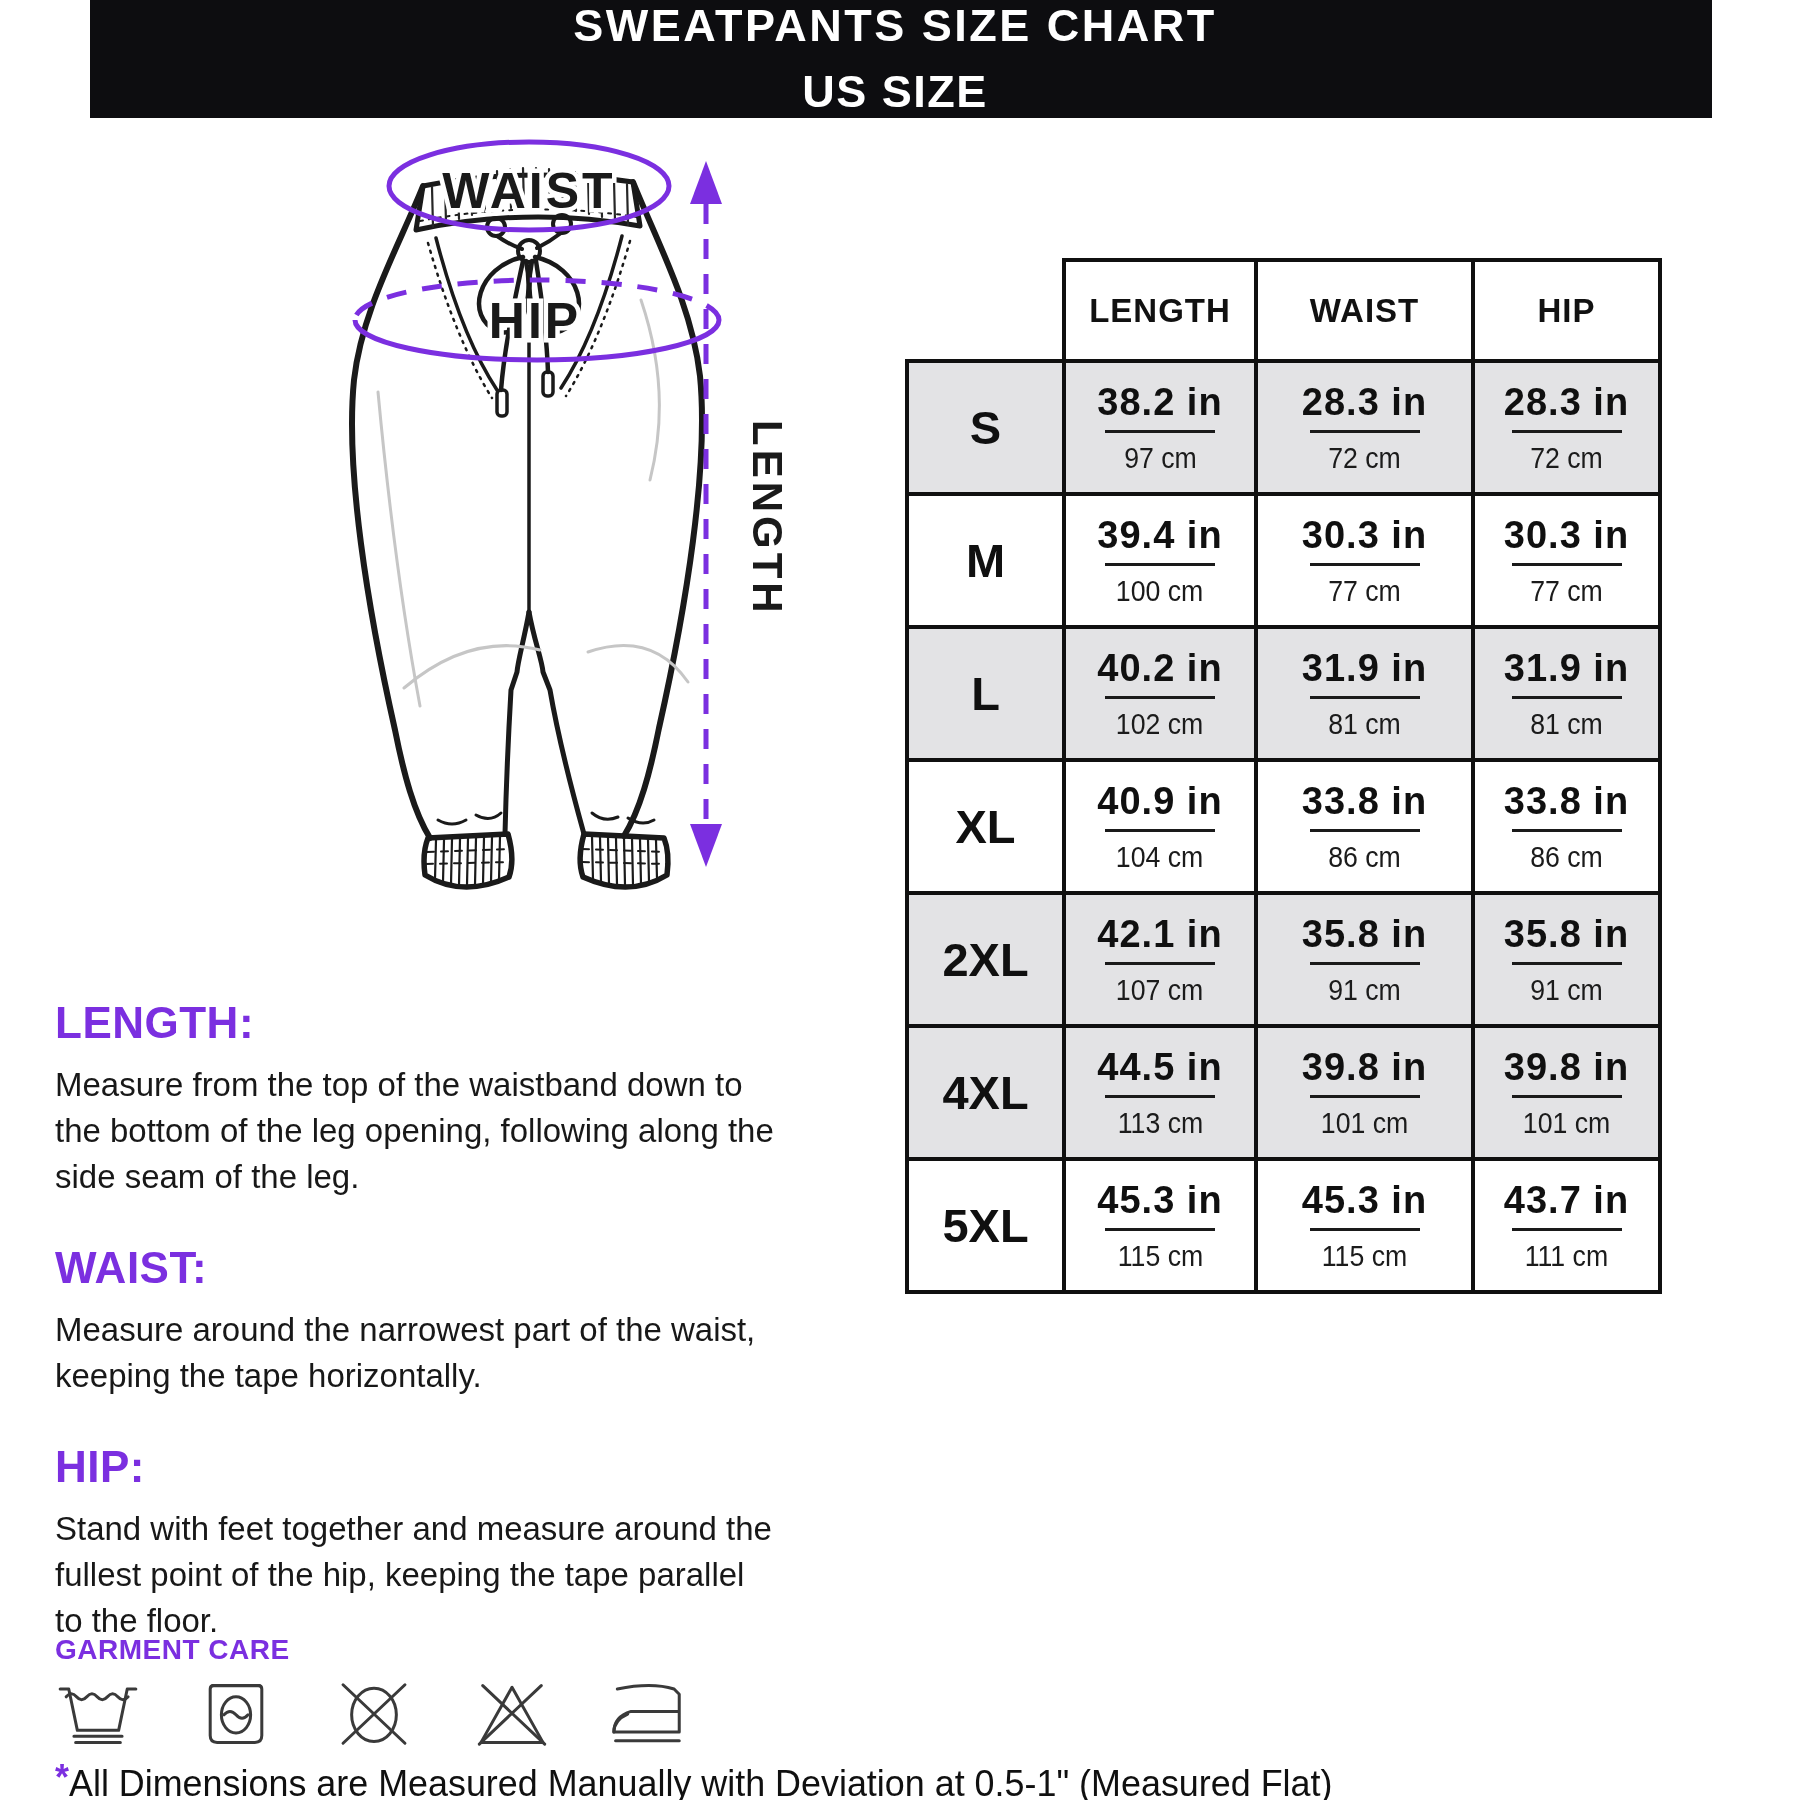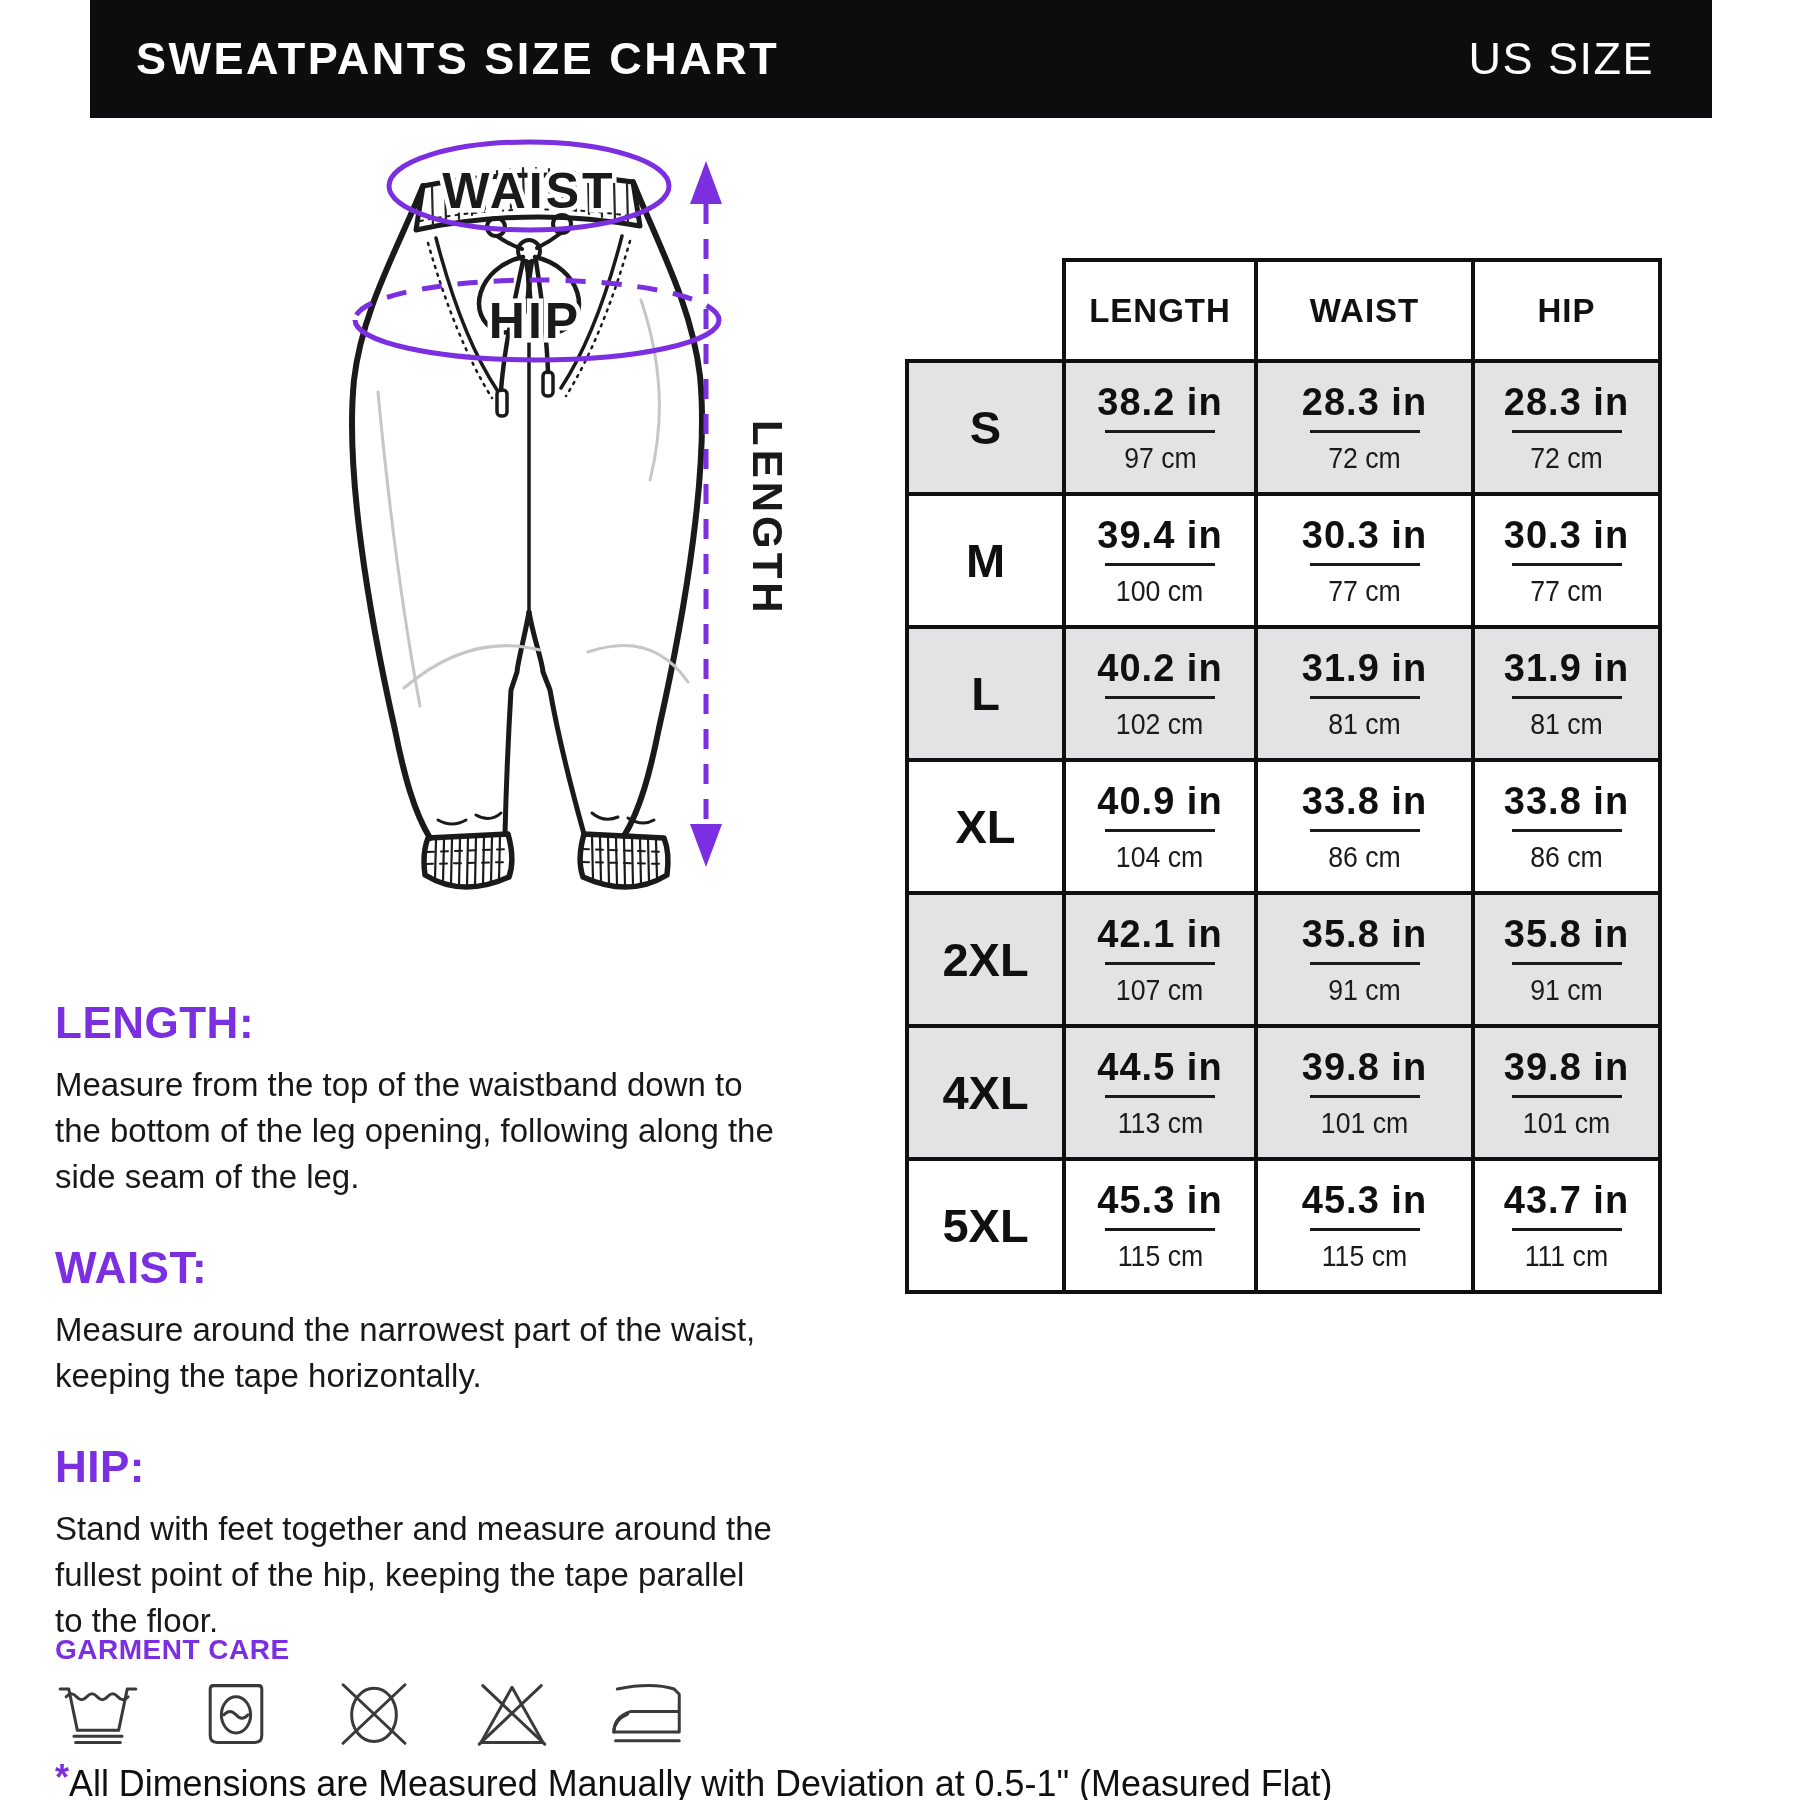--- a/index.html
+++ b/index.html
@@ -4,24 +4,24 @@
 <style>
   html,body{margin:0;padding:0;}
   body{
     width:1800px;height:1800px;position:relative;background:#ffffff;
     font-family:"Liberation Sans", sans-serif;color:#141414;overflow:hidden;
   }
   
   .header-bar{
     position:absolute;left:90px;top:0;width:1622px;height:118px;
     background:#0d0d10;color:#fff;display:flex;align-items:center;
-    justify-content:space-between;padding:0 58px 0 46px;box-sizing:border-box;
+    justify-content:space-between;padding:0 58px 0 46px;box-sizing:border-box;flex-direction:column;
   }
   .header-title{font-size:45px;font-weight:bold;letter-spacing:2.5px;}
-  .header-right{font-size:45px;font-weight:normal;letter-spacing:1.5px;}
+  .header-right{font-size:45px;font-weight:bold;letter-spacing:1.5px;}
 
   
   .pants-svg{position:absolute;left:90px;top:118px;width:700px;height:792px;}
 
   
   table.size-table{
     position:absolute;left:905px;top:258px;border-collapse:collapse;
     table-layout:fixed;
   }
   .size-table td,.size-table th{

